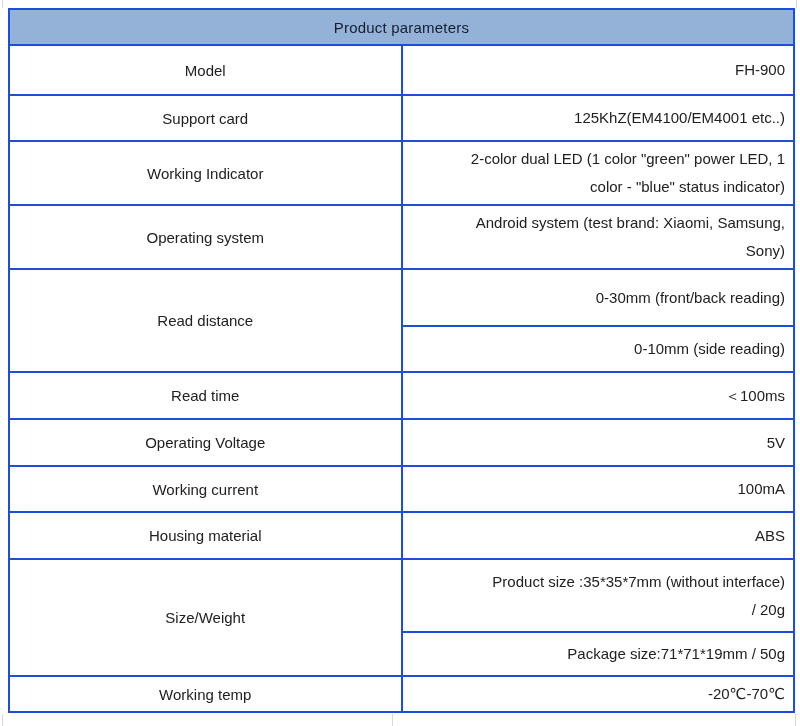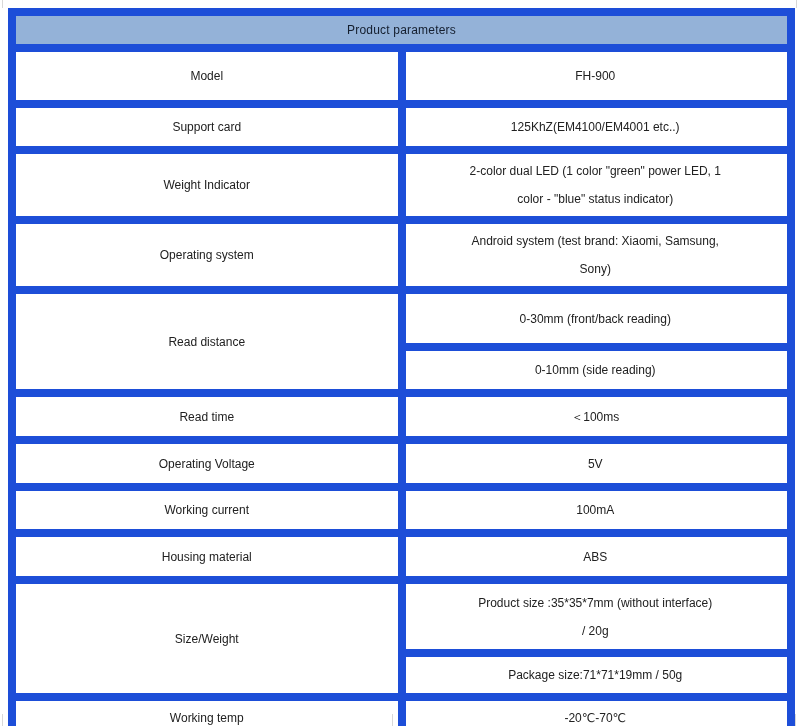--- a/index.html
+++ b/index.html
@@ -25,41 +25,41 @@
 
   table.spec {
     position: absolute;
     left: 8px;
     top: 8px;
     width: 787px;
     border-collapse: collapse;
     table-layout: fixed;
   }
   table.spec td {
-    border: 8px solid #1d4ed8;
-    font-size: 12px;
+    border: 2px solid #1d4ed8;
+    font-size: 15px;
     vertical-align: middle;
     overflow: hidden;
   }
   td.hdr-cell {
     background: #94b2d8;
     border-color: #16243d;
     text-align: center;
     font-size: 17px;
     color: #141e2e;
     letter-spacing: 0.2px;
   }
   td.label {
     width: 382px;
     text-align: center;
     color: #212121;
   }
   td.value {
     width: 401px;
-    text-align: center;
+    text-align: right;
     padding: 3px 8px 3px 6px;
     color: #212121;
   }
   td.value .line {
     line-height: 28px;
     white-space: nowrap;
   }
   
   td.sub-top    { border-bottom-width: 1px; }
   td.sub-bottom { border-top-width: 1px; }
@@ -75,36 +75,36 @@
   <div class="gridline v" style="left:392px;top:714px; height:12px;"></div>
   <div class="gridline v" style="left:795px;top:714px; height:12px;"></div>
 
   <table class="spec">
 
     <tbody>
         <tr style="height:36px;">
       <td class="hdr-cell" colspan="2">Product parameters</td>
     </tr>
 
-    <tr style="height:56px;margin-left:8px;">
+    <tr style="height:50px;margin-left:8px;">
       <td class="label">Model</td>
       <td class="value">
         <div class="line">FH-900</div>
       </td>
     </tr>
 
     <tr style="height:46px;">
       <td class="label">Support card</td>
       <td class="value">
         <div class="line">125KhZ(EM4100/EM4001 etc..)</div>
       </td>
     </tr>
 
     <tr style="height:59px;">
-      <td class="label">Weight Indicator</td>
+      <td class="label">Working Indicator</td>
       <td class="value">
         <div class="line">2-color dual LED (1 color "green" power LED, 1</div>
         <div class="line">color - "blue" status indicator)</div>
       </td>
     </tr>
 
     <tr style="height:58px;">
       <td class="label">Operating system</td>
       <td class="value">
         <div class="line">Android system (test brand: Xiaomi, Samsung,</div>

